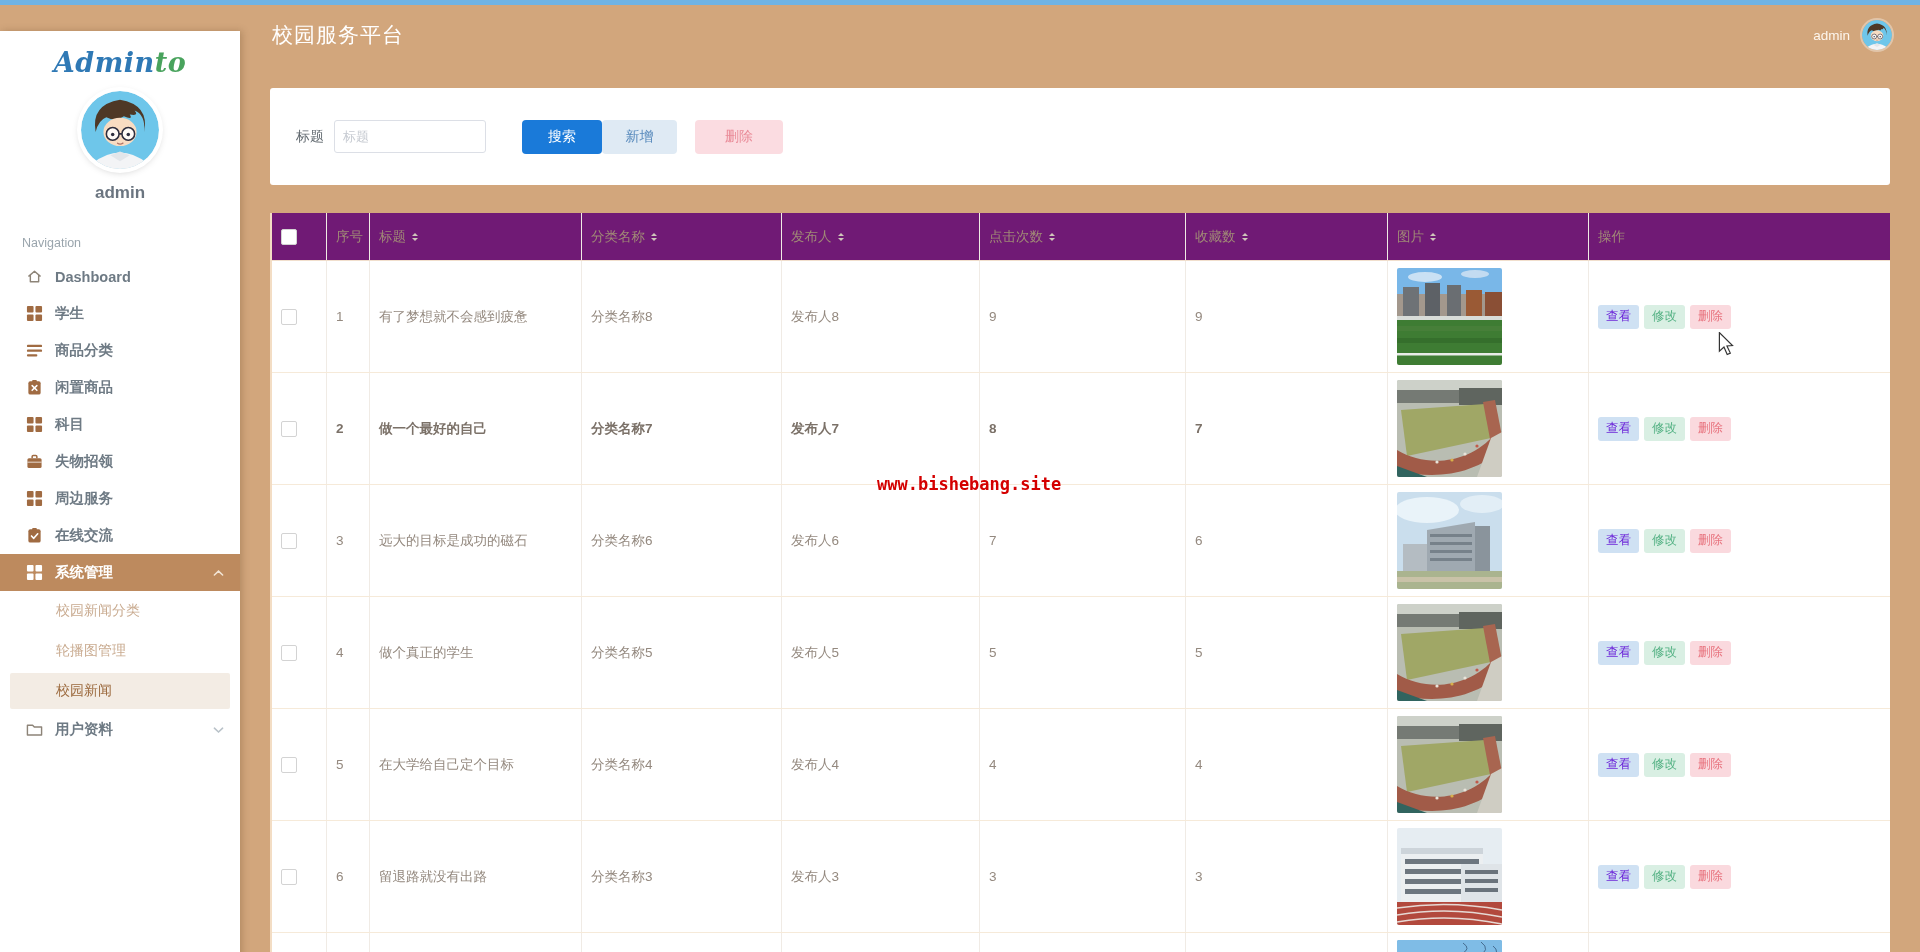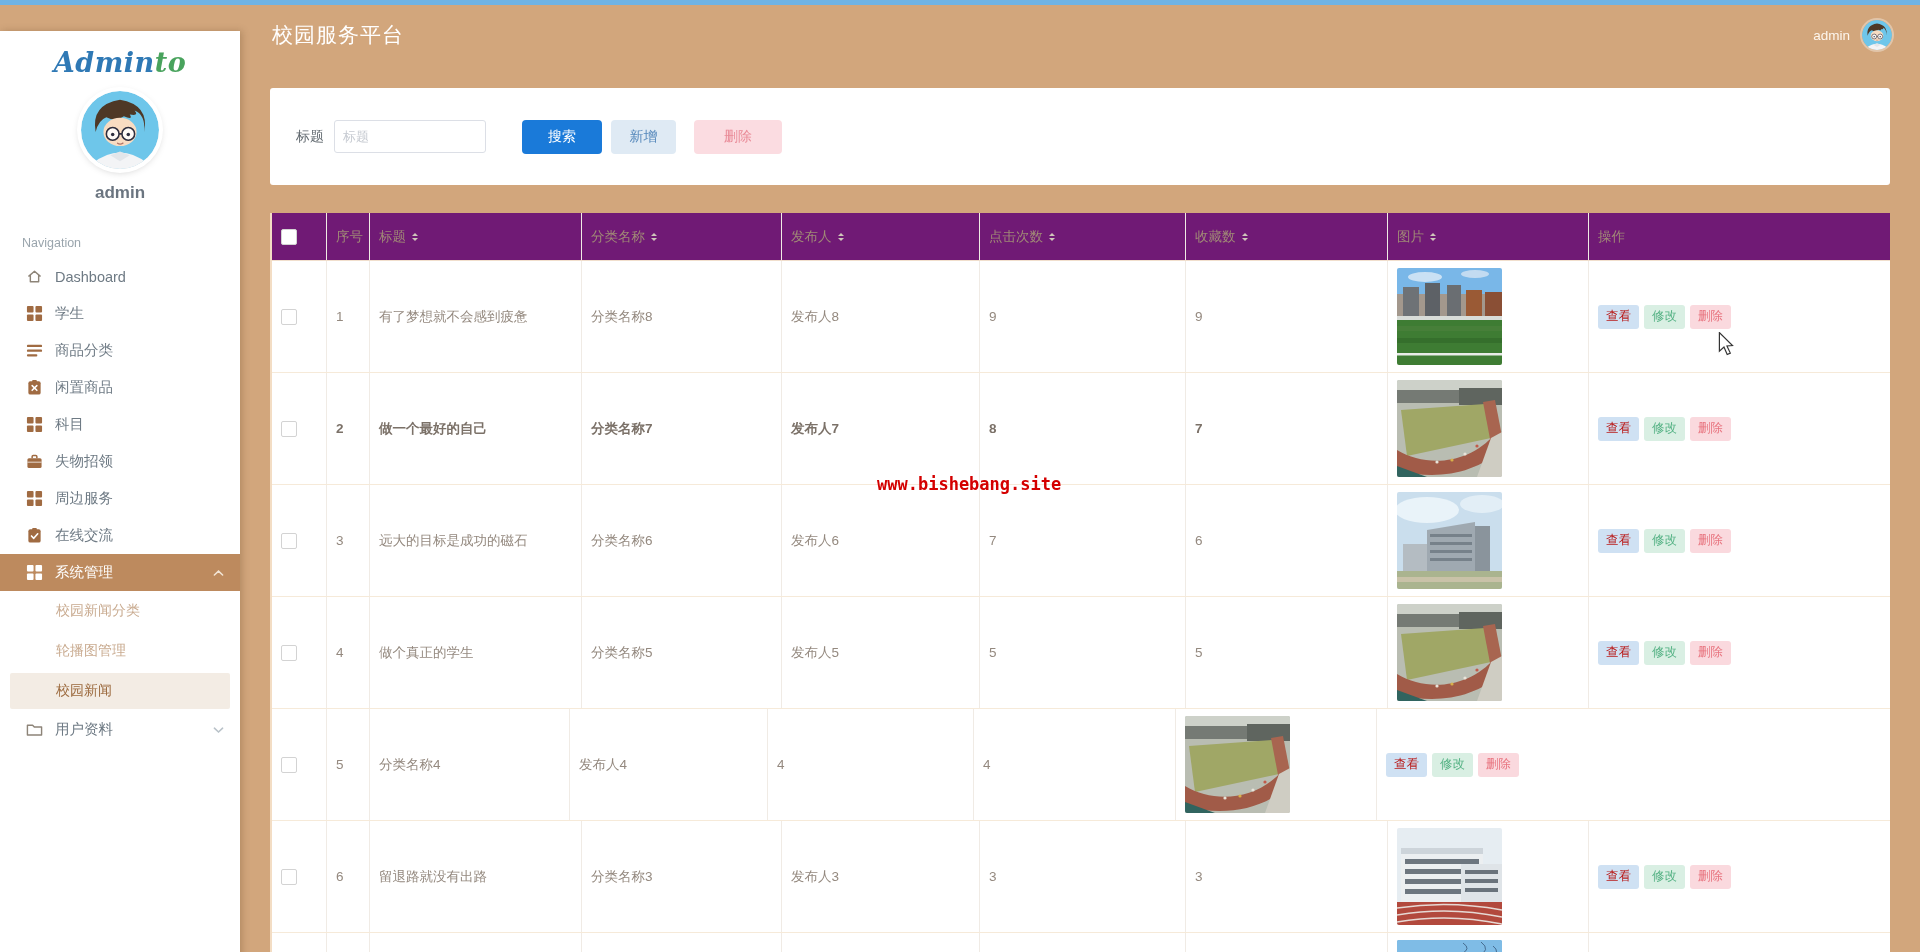--- a/index.html
+++ b/index.html
@@ -14,21 +14,21 @@
         font-style:italic;font-weight:700;font-size:27px;letter-spacing:.5px;}
   .logo-admin{color:#2f79b5;}
   .logo-to{color:#49a35d;}
   .avatar-lg{width:78px;height:78px;margin:13px auto 0;border-radius:50%;overflow:hidden;
              box-shadow:0 0 0 4px #fff,0 2px 8px rgba(0,0,0,.28);}
   .avatar-lg svg,.avatar-sm svg{display:block;width:100%;height:100%;}
   .username{margin-top:14px;text-align:center;font-size:17px;font-weight:700;color:#6b7580;}
   .nav-label{margin:33px 0 8px 22px;font-size:12.5px;color:#9aa5ad;}
   .nav{display:flex;flex-direction:column;}
   .nav-item{display:flex;align-items:center;height:37px;padding-left:26px;font-size:14.5px;
-            color:#6e7a84;cursor:pointer;}
+            color:#6e7a84;cursor:pointer;font-weight:bold;}
   .nav-item .ico{width:17px;height:17px;margin-right:12px;display:inline-flex;color:#a06b42;}
   .nav-item .ico svg{width:100%;height:100%;}
   .ico[data-name="home-icon"],.ico[data-name="folder-icon"]{color:#8d8478;}
   .nav-item.active{background:#bd8a5e;color:#fff;}
   .nav-item.active .ico{color:#fff;}
   .chev{margin-left:auto;margin-right:16px;display:inline-flex;width:11px;height:8px;color:#b9c2c9;}
   .nav-item.active .chev{color:#f2e4d4;}
   .submenu-item{display:flex;align-items:center;height:40px;padding-left:56px;font-size:14px;
                 color:#c9ab90;cursor:pointer;}
   .submenu-item.active{height:36px;margin:2px 10px;padding-left:46px;background:#f3ece4;
@@ -45,21 +45,21 @@
   .toolbar-card{position:absolute;left:270px;top:88px;width:1620px;height:97px;background:#fff;
                 border-radius:3px;display:flex;align-items:center;}
   .field-label{margin-left:26px;font-size:14px;color:#61696f;}
   .title-input{margin-left:10px;width:134px;height:31px;border:1px solid #dcdfe6;border-radius:3px;
                padding:0 8px;font-size:13px;color:#666;outline:none;
                font-family:"Liberation Sans","DejaVu Sans",sans-serif;}
   .title-input::placeholder{color:#c6cad1;}
   .tb-btn{height:34px;border:none;border-radius:4px;font-size:14px;cursor:pointer;
           font-family:"Liberation Sans","DejaVu Sans",sans-serif;}
   .btn-search{margin-left:36px;width:80px;background:#1a7ad9;color:#fff;}
-  .btn-add{margin-left:9px;width:65px;background:#dfeaf4;color:#5588bb;}
+  .btn-add{width:75px;background:#dfeaf4;color:#5588bb;}
   .btn-del{margin-left:18px;width:88px;background:#fbdce1;color:#e98a97;}
 
   
   .table-card{position:absolute;left:270px;top:213px;width:1620px;height:739px;background:#fff;overflow:hidden;}
   .table-card::before{content:"";position:absolute;left:0;top:0;width:2px;height:100%;background:#f3ddc4;z-index:2;}
   .thead{display:flex;height:47px;background:#701a75;border-bottom:1px solid #f1dfcd;}
   .th,.td{display:flex;align-items:center;height:100%;padding-left:9px;box-sizing:border-box;
           border-right:1px solid #f0ebe5;overflow:hidden;}
   .th{font-size:13.5px;color:#a08a76;}
   .th:last-child,.td:last-child{border-right:none;}
@@ -78,21 +78,21 @@
   .tr{display:flex;height:111px;border-bottom:1px solid #f6ead9;}
   .td{font-size:13.5px;color:#94897f;}
   .tr.bold .td{font-weight:700;color:#7b7168;}
   .tr.partial{height:120px;border-bottom:none;}
   .tr.partial .td{align-items:flex-start;}
   .checkbox{width:14px;height:14px;background:#fff;border:1px solid #d3d3d3;border-radius:2px;cursor:pointer;}
   .photo{width:105px;height:97px;border-radius:2px;overflow:hidden;line-height:0;cursor:pointer;}
   .tr.partial .photo{margin-top:7px;}
   .row-btn{width:41px;height:24px;border:none;border-radius:3px;font-size:12.5px;margin-right:5px;cursor:pointer;
            font-family:"Liberation Sans","DejaVu Sans",sans-serif;}
-  .row-btn.view{background:#cfe1f3;color:#b91c1c;}
+  .row-btn.view{background:#cfe1f3;color:#6d28d9;}
   .row-btn.edit{background:#d9efe3;color:#53b183;}
   .row-btn.del{background:#fad9de;color:#e8747f;}
 
   .watermark{position:absolute;left:877px;top:474px;z-index:4;color:#d40000;font-weight:700;
              font-size:17px;font-family:"DejaVu Sans Mono","Liberation Mono",monospace;}
   .cursor{position:absolute;left:1715px;top:332px;z-index:9;pointer-events:none;}
 </style>
 </head>
 <body>
 
@@ -520,20 +520,23 @@
             <button class="row-btn del" data-name="delete-row-button">删除</button>
           </div>
         </div>
         <div class="tr" data-name="table-row">
           <div class="td c0" data-name="row-checkbox-cell">
             <div class="checkbox" data-name="row-checkbox"></div>
           </div>
           <div class="td c1" data-name="cell-no">
             <span data-name="cell-text">5</span>
           </div>
+          <div class="td c2" data-name="cell-title">
+            <span data-name="cell-text">在大学给自己定个目标</span>
+          </div>
           <div class="td c3" data-name="cell-category">
             <span data-name="cell-text">分类名称4</span>
           </div>
           <div class="td c4" data-name="cell-publisher">
             <span data-name="cell-text">发布人4</span>
           </div>
           <div class="td c5" data-name="cell-clicks">
             <span data-name="cell-text">4</span>
           </div>
           <div class="td c6" data-name="cell-favorites">

